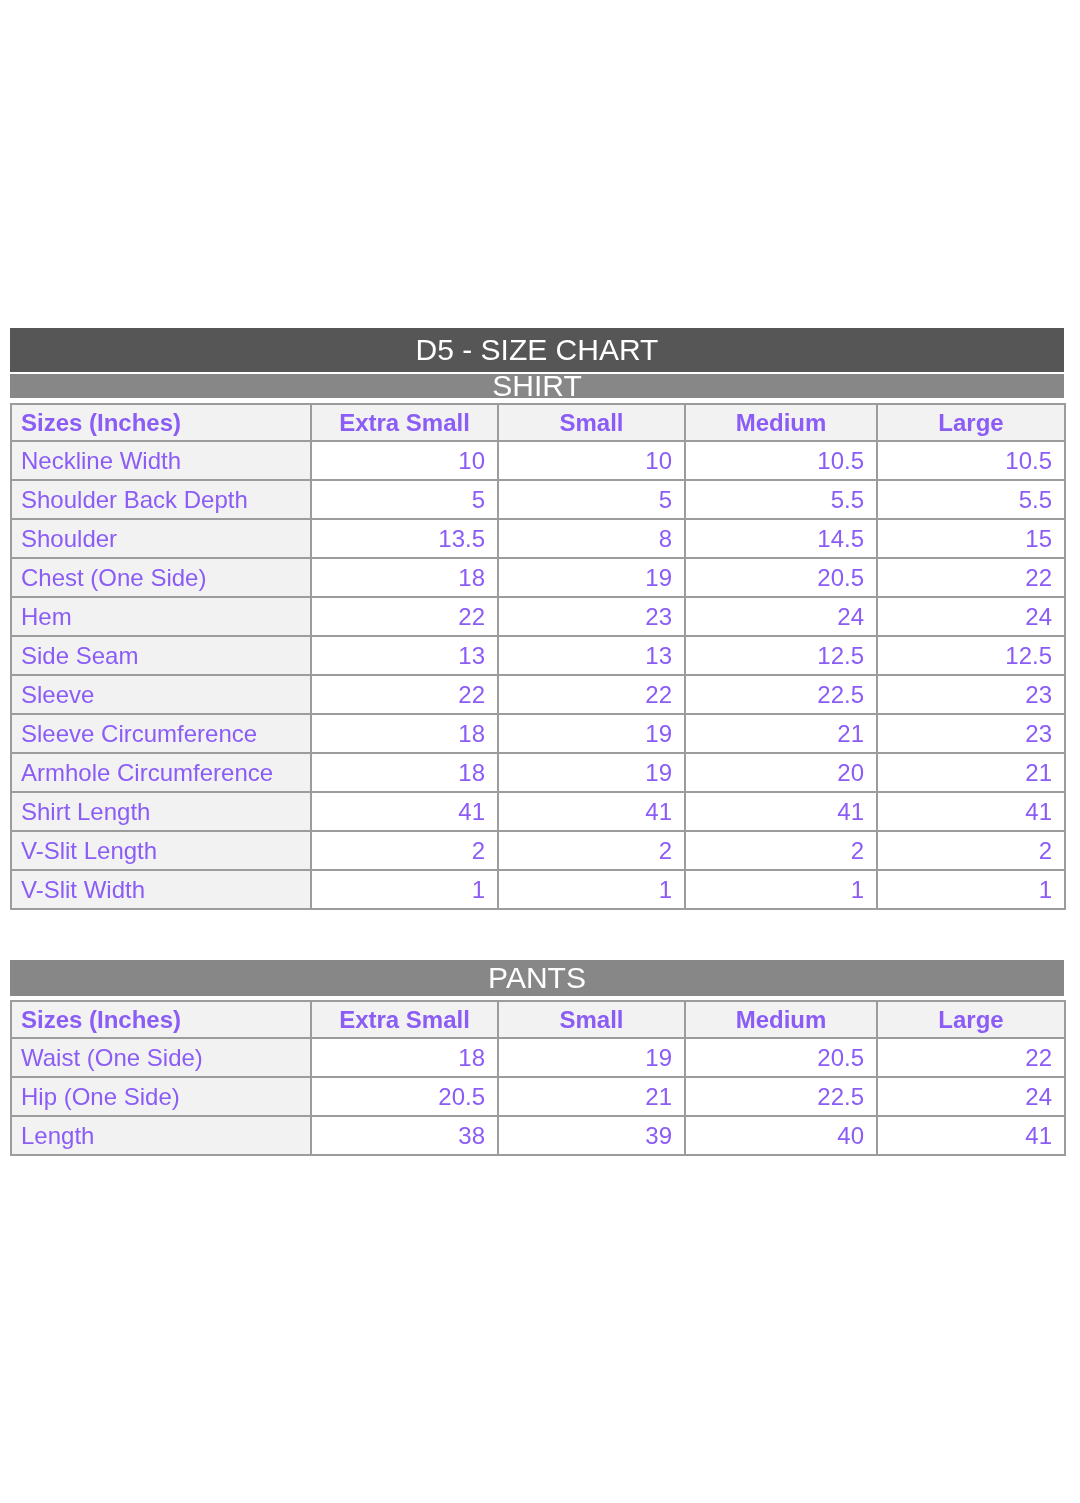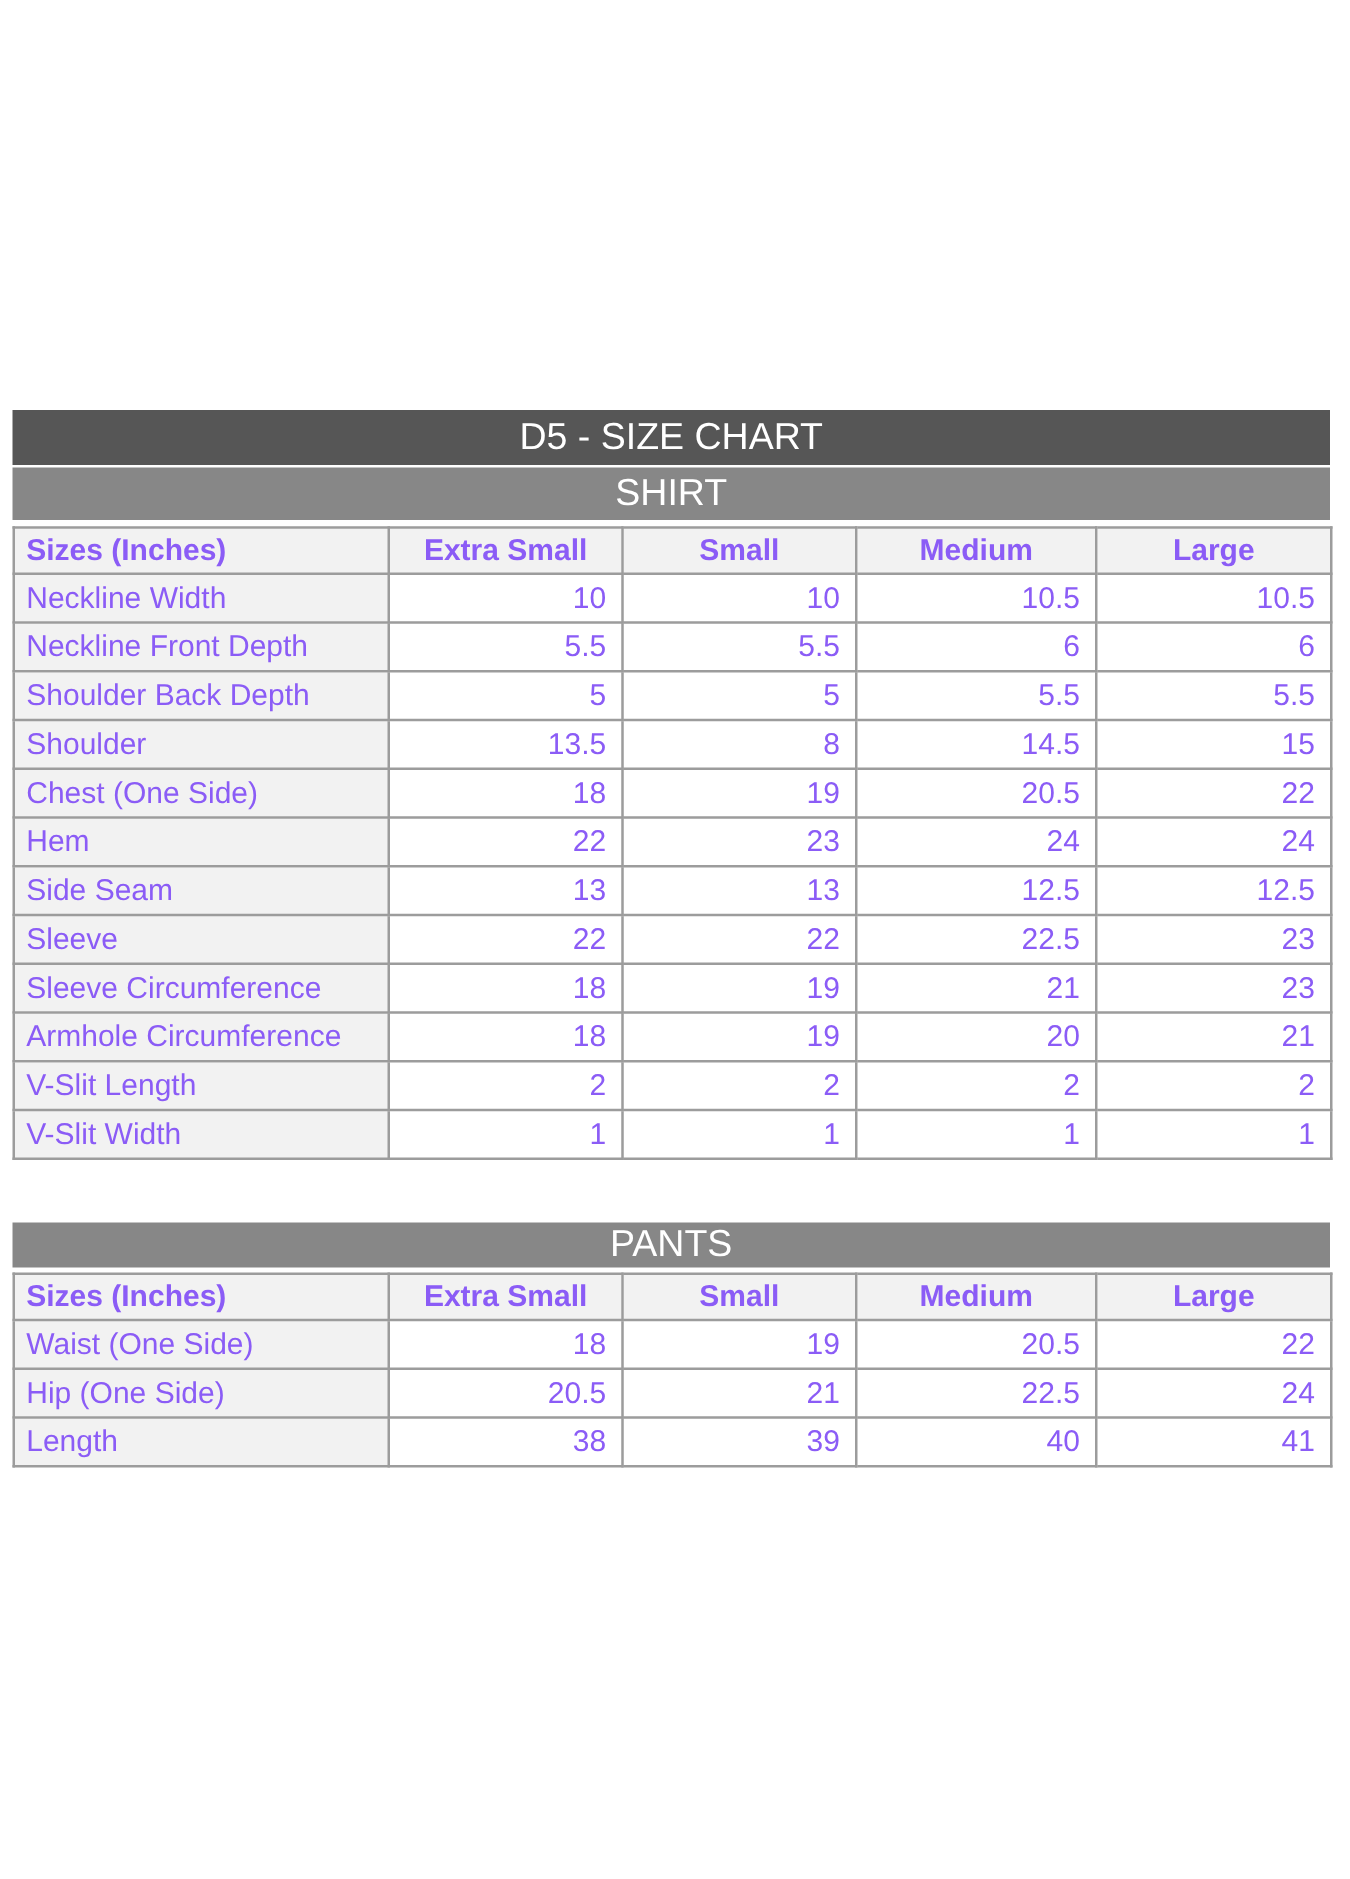--- a/index.html
+++ b/index.html
@@ -29,21 +29,21 @@
     justify-content: center;
     color: #ffffff;
   }
   .title-bar {
     height: 44px;
     background: #565656;
     font-size: 30px;
     margin-bottom: 2px;
   }
   .section-bar {
-    height: 42px;
+    height: 24px;
     background: #878787;
     font-size: 30px;
     margin-bottom: 5px;
   }
   .pants-gap {
     height: 50px;
   }
   .pants-bar {
     height: 36px;
     margin-bottom: 4px;
@@ -121,27 +121,20 @@
         </thead>
         <tbody>
           <tr>
             <td class="label-cell">Neckline Width</td>
             <td class="value-cell">10</td>
             <td class="value-cell">10</td>
             <td class="value-cell">10.5</td>
             <td class="value-cell">10.5</td>
           </tr>
           <tr>
-            <td class="label-cell">Neckline Front Depth</td>
-            <td class="value-cell">5.5</td>
-            <td class="value-cell">5.5</td>
-            <td class="value-cell">6</td>
-            <td class="value-cell">6</td>
-          </tr>
-          <tr>
             <td class="label-cell">Shoulder Back Depth</td>
             <td class="value-cell">5</td>
             <td class="value-cell">5</td>
             <td class="value-cell">5.5</td>
             <td class="value-cell">5.5</td>
           </tr>
           <tr>
             <td class="label-cell">Shoulder</td>
             <td class="value-cell">13.5</td>
             <td class="value-cell">8</td>
@@ -182,20 +175,27 @@
             <td class="value-cell">19</td>
             <td class="value-cell">21</td>
             <td class="value-cell">23</td>
           </tr>
           <tr>
             <td class="label-cell">Armhole Circumference</td>
             <td class="value-cell">18</td>
             <td class="value-cell">19</td>
             <td class="value-cell">20</td>
             <td class="value-cell">21</td>
+          </tr>
+          <tr>
+            <td class="label-cell">Shirt Length</td>
+            <td class="value-cell">41</td>
+            <td class="value-cell">41</td>
+            <td class="value-cell">41</td>
+            <td class="value-cell">41</td>
           </tr>
           <tr>
             <td class="label-cell">V-Slit Length</td>
             <td class="value-cell">2</td>
             <td class="value-cell">2</td>
             <td class="value-cell">2</td>
             <td class="value-cell">2</td>
           </tr>
           <tr>
             <td class="label-cell">V-Slit Width</td>

